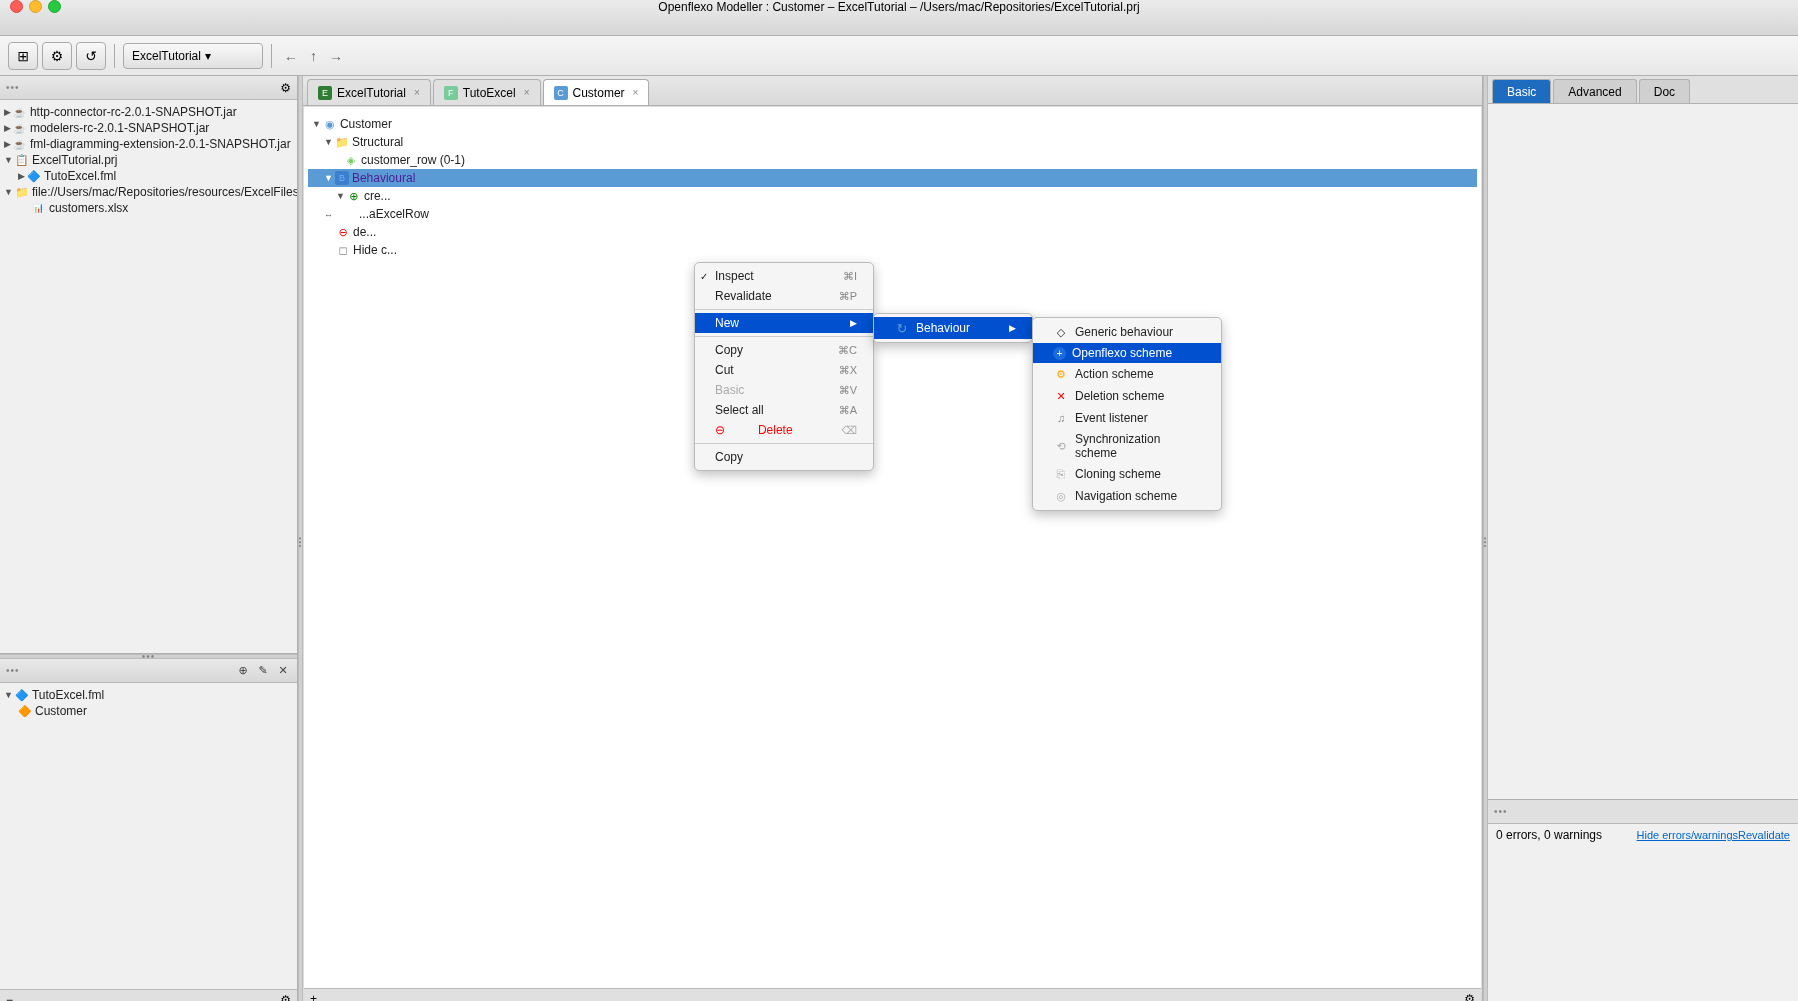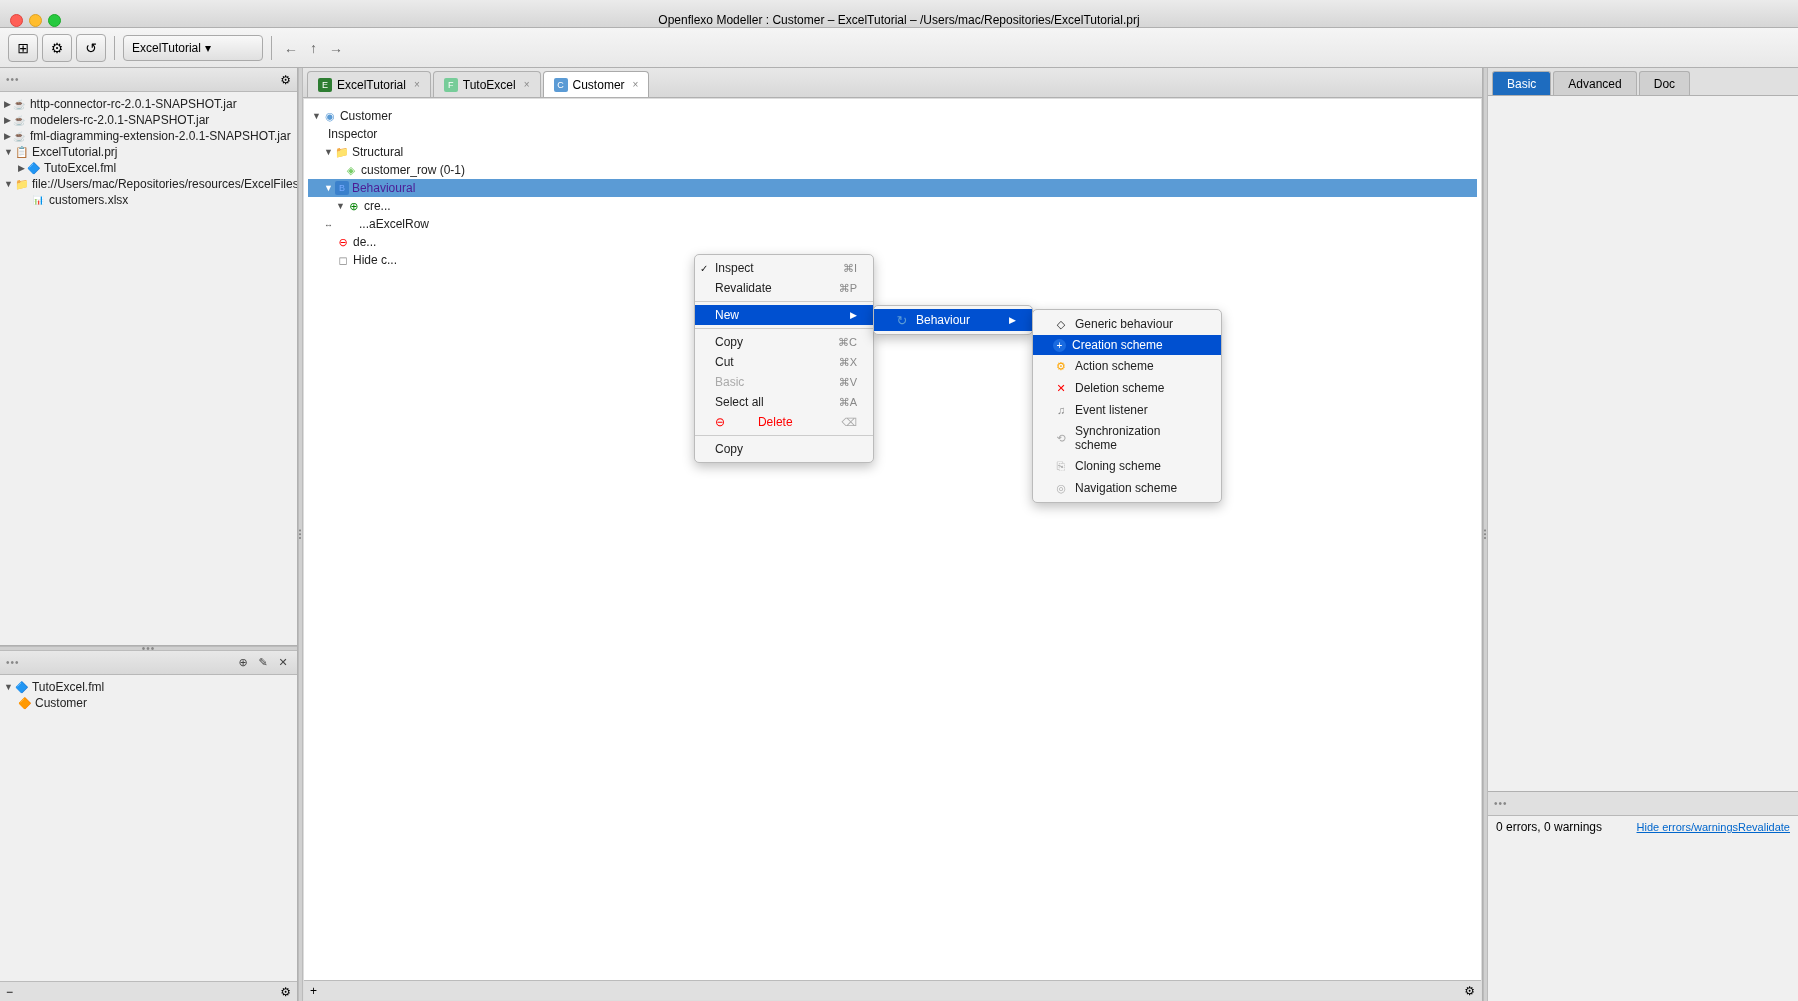--- a/index.html
+++ b/index.html
@@ -1,24 +1,24 @@
 <!DOCTYPE html>
 <html><head>
   <meta charset="utf-8">
   <style>
     * { box-sizing: border-box; margin: 0; padding: 0; }
     body { font-family: -apple-system, 'Helvetica Neue', Arial, sans-serif; font-size: 12px; background: #d6d6d6; overflow: hidden; width: 1798px; height: 1001px; }
 
     
     #titlebar {
-      height: 28px;
+      height: 36px;
       background: linear-gradient(to bottom, #ebebeb, #d6d6d6);
       border-bottom: 1px solid #b0b0b0;
       display: flex;
-      align-items: flex-end;
+      align-items: flex-start;
       justify-content: center;
       position: relative;
     }
     #titlebar .traffic-lights { position: absolute; left: 10px; display: flex; gap: 6px; }
     .traffic-light { width: 13px; height: 13px; border-radius: 50%; }
     .tl-close { background: #ff5f56; border: 1px solid #e0443e; }
     .tl-min { background: #ffbd2e; border: 1px solid #dea123; }
     .tl-max { background: #27c93f; border: 1px solid #1aab29; }
 
     
@@ -394,24 +394,20 @@
 
     <div id="content-area">
       <div class="content-tree">
 
         <div class="content-tree-item">
           <span class="arrow">▼</span>
           <span class="tree-icon" style="color:#5b9bd5">◉</span>
           <span class="tree-label">Customer</span>
         </div>
 
-        <div class="content-tree-item">
-          <span class="indent" style="width:16px"></span>
-          <span class="tree-label">Inspector</span>
-        </div>
 
         <div class="content-tree-item">
           <span class="indent" style="width:12px"></span>
           <span class="arrow">▼</span>
           <span class="tree-icon folder-icon">📁</span>
           <span class="tree-label">Structural</span>
         </div>
 
         <div class="content-tree-item">
           <span class="indent" style="width:32px"></span>
@@ -478,21 +474,21 @@
               </div>
               <span class="cm-arrow">▶</span>
 
               <div class="submenu-behaviour" style="top:0; left:100%;">
                 <div class="sm-item">
                   <span class="sm-icon">◇</span>
                   <span>Generic behaviour</span>
                 </div>
                 <div class="sm-item highlighted" style="background:#0050d0; color:white;">
                   <span class="sm-icon" style="color:white; background:#1a6be0; border-radius:50%; width:13px; height:13px; font-size:10px; display:inline-flex; align-items:center; justify-content:center;">+</span>
-                  <span>Creation scheme</span>
+                  <span>Openflexo scheme</span>
                 </div>
                 <div class="sm-item">
                   <span class="sm-icon" style="color:orange;">⚙</span>
                   <span>Action scheme</span>
                 </div>
                 <div class="sm-item">
                   <span class="sm-icon" style="color:red;">✕</span>
                   <span>Deletion scheme</span>
                 </div>
                 <div class="sm-item">

